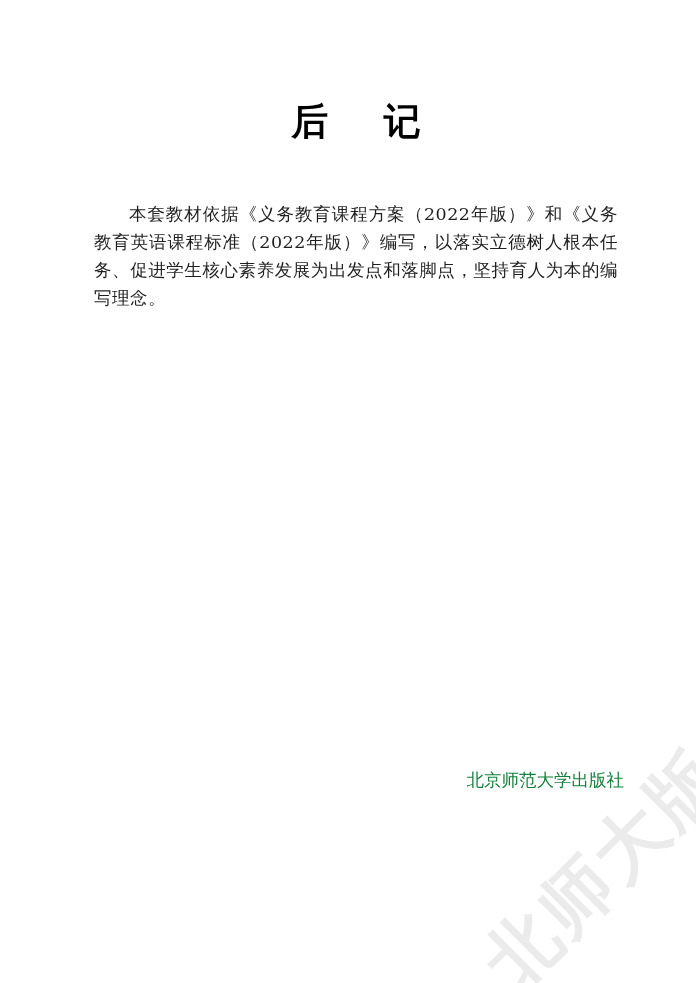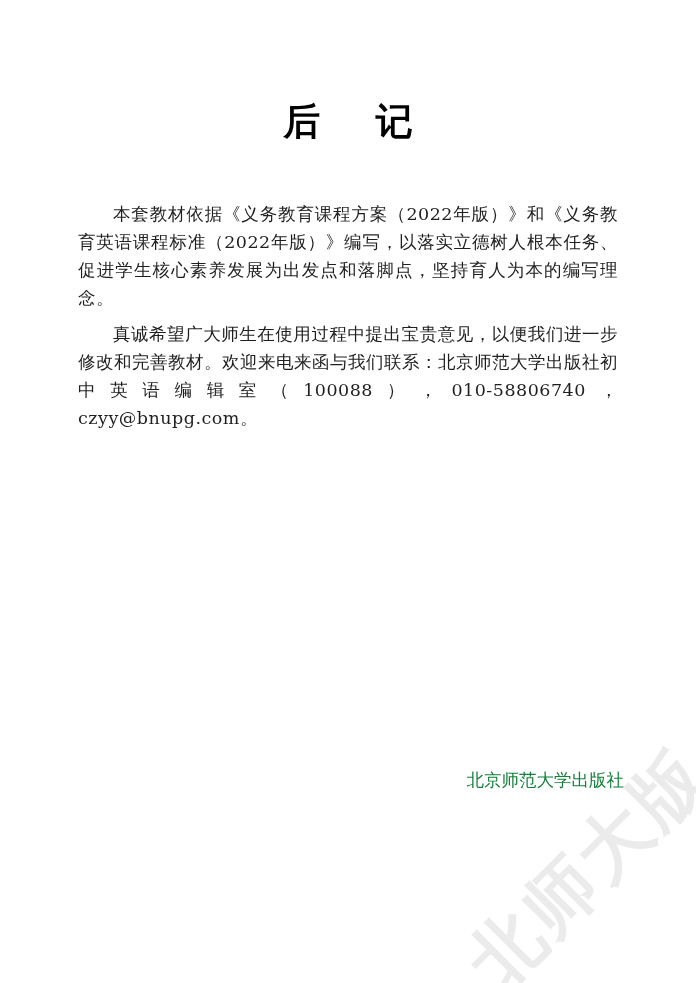--- a/index.html
+++ b/index.html
@@ -11,20 +11,21 @@
     width: 696px;
     height: 983px;
     position: relative;
     overflow: hidden;
     font-family: "DejaVu Serif", "Liberation Serif", serif;
   }
   .page {
     position: absolute;
     inset: 0;
     background: #ffffff;
+    margin-left: 16px;
   }
   .title {
     margin: 0;
     padding-top: 100px;
     text-align: center;
     font-size: 37px;
     line-height: 42px;
     font-weight: bold;
     color: #000000;
     
@@ -75,20 +76,19 @@
 </style>
 </head>
 <body>
 
 <div class="page">
 
   <h1 class="title">后记</h1>
 
   <div class="content">
     <p>本套教材依据《义务教育课程方案（2022年版）》和《义务教育英语课程标准（2022年版）》编写，以落实立德树人根本任务、促进学生核心素养发展为出发点和落脚点，坚持育人为本的编写理念。</p>
-    <p>真诚希望广大师生在使用过程中提出宝贵意见，以便我们进一步修改和完善教材。欢迎来电来函与我们联系：北京师范大学出版社初中英语编辑室（100088），010-58806740，czyy@bnupg.com。</p>
   </div>
 
   <div class="signature">北京师范大学出版社</div>
 
   <div class="watermark">北师大版</div>
 
 </div>
 
 </body></html>

